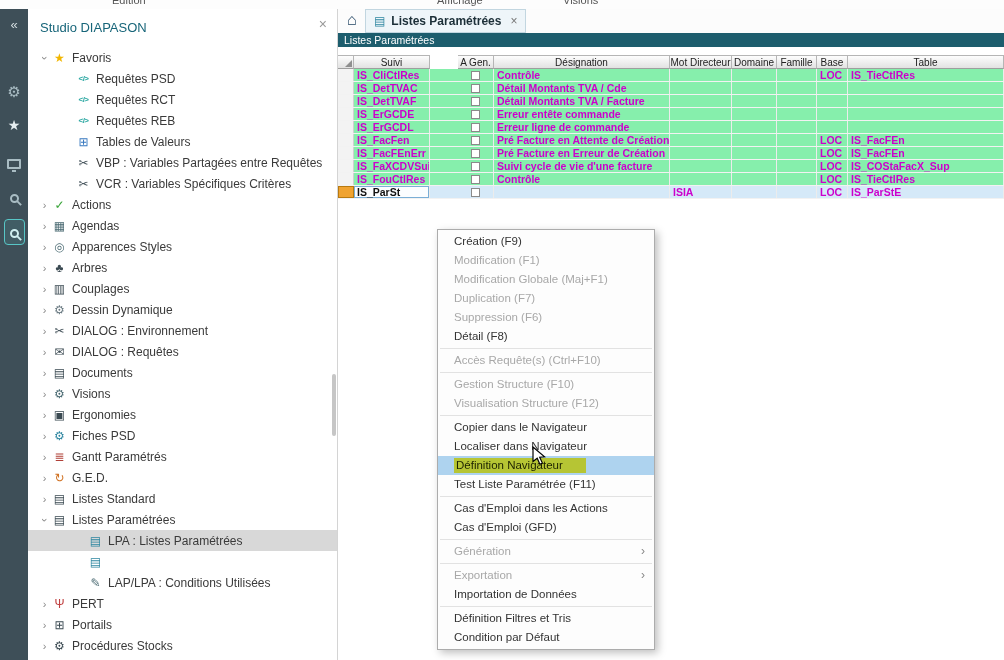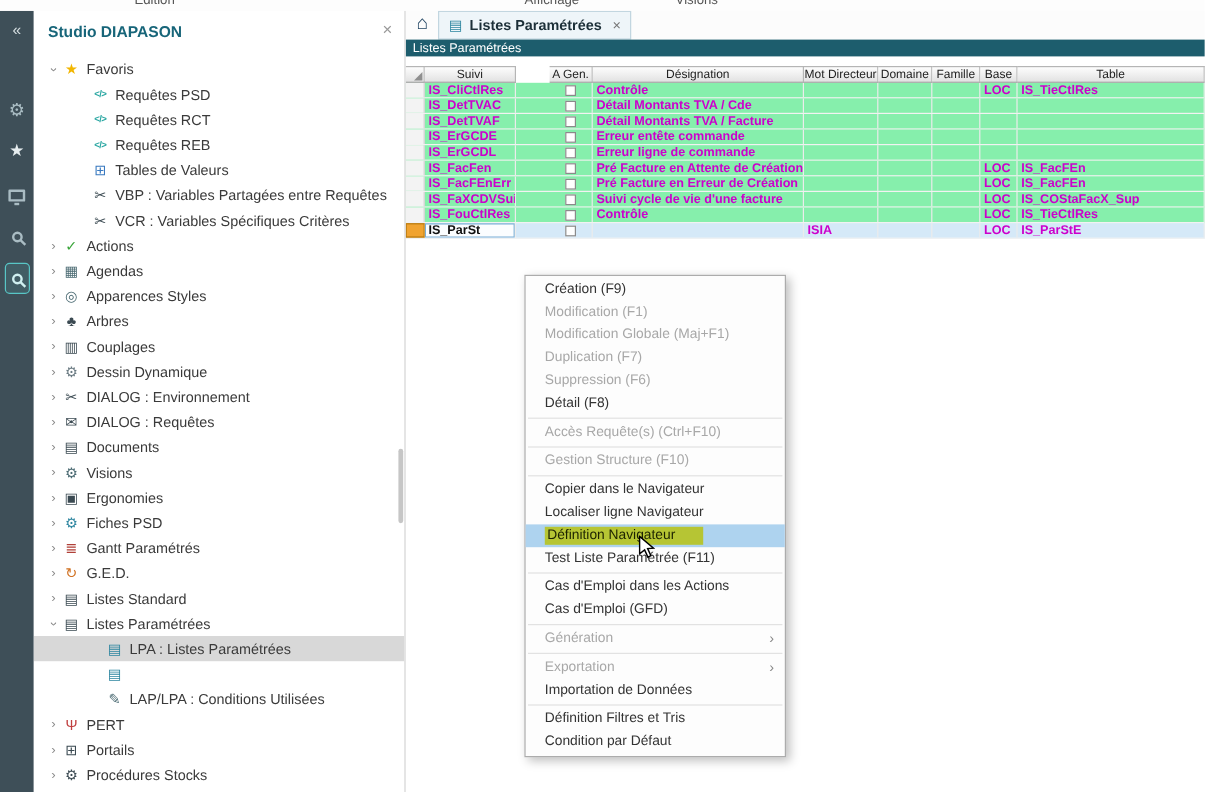--- a/index.html
+++ b/index.html
@@ -27,21 +27,21 @@
   .mon::after { content:''; position:absolute; left:3px; bottom:-5px; width:4px; height:2px; background:#a9bcc3; }
   .mag { display:inline-block; width:9px; height:9px; border:2px solid #a9bcc3; border-radius:50%; position:relative; }
   .mag::after { content:''; position:absolute; width:6px; height:2px; background:#a9bcc3; transform:rotate(45deg); right:-5px; bottom:-3px; }
   .activebox { display:inline-block; border:1px solid #58c6c6; border-radius:4px; padding:4px 5px 2px 5px; background:rgba(88,198,198,.12); }
   .activebox .mag, .activebox .mag::after { border-color:#cfeff0; }
   .activebox .mag::after { background:#cfeff0; }
 
   
   .sidebar { position:absolute; left:28px; top:9px; width:310px; height:651px; background:#fff; border-right:1px solid #d4d4d4; z-index:4; }
   .sb-head { position:relative; height:36px; padding:9px 10px 0 12px; }
-  .sb-title { color:var(--sidebar-title,#176579); font-weight:bold; font-size:13px;margin-top:44px; }
+  .sb-title { color:var(--sidebar-title,#176579); font-weight:normal; font-size:13px;margin-top:44px; }
   .sb-close { position:absolute; right:10px; top:7px; color:#999; font-size:14px; }
   .tree { position:absolute; top:38px; left:0; right:0; bottom:0; overflow:hidden; }
   .ti { height:21px; font-size:12px; color:#3a3a3a; white-space:nowrap; display:flex; align-items:center; overflow:hidden; }
   .ti.selected { background:var(--selected-item-bg,#d8d8d8); }
   .chev { width:13px; flex:none; text-align:center; color:#8a8a8a; font-size:11px; }
   .chev.exp { transform:rotate(90deg); }
   .ic { width:17px; flex:none; text-align:center; font-size:12px; margin-right:4px; }
   .ic.code-ic { font-size:8px; font-weight:bold; letter-spacing:-0.5px; }
   .d0 { padding-left:10px; }
   .d1 { padding-left:34px; }
@@ -430,23 +430,24 @@
       <div class="mi2"><span>Création (F9)</span></div>
       <div class="mi2 dis"><span>Modification (F1)</span></div>
       <div class="mi2 dis"><span>Modification Globale (Maj+F1)</span></div>
       <div class="mi2 dis"><span>Duplication (F7)</span></div>
       <div class="mi2 dis"><span>Suppression (F6)</span></div>
       <div class="mi2"><span>Détail (F8)</span></div>
       <div class="msep"></div>
       <div class="mi2 dis"><span>Accès Requête(s) (Ctrl+F10)</span></div>
       <div class="msep"></div>
       <div class="mi2 dis"><span>Gestion Structure (F10)</span></div>
+      <div class="mi2 dis"><span>Visualisation Structure (F12)</span></div>
       <div class="msep"></div>
       <div class="mi2"><span>Copier dans le Navigateur</span></div>
-      <div class="mi2"><span>Localiser ligne Navigateur</span></div>
+      <div class="mi2"><span>Localiser dans Navigateur</span></div>
       <div class="mi2 hl"><span class="htxt">Définition Navigateur</span></div>
       <div class="mi2"><span>Test Liste Paramétrée (F11)</span></div>
       <div class="msep"></div>
       <div class="mi2"><span>Cas d'Emploi dans les Actions</span></div>
       <div class="mi2"><span>Cas d'Emploi (GFD)</span></div>
       <div class="msep"></div>
       <div class="mi2 dis"><span>Génération</span><span class="arr">›</span></div>
       <div class="msep"></div>
       <div class="mi2 dis"><span>Exportation</span><span class="arr">›</span></div>
       <div class="mi2"><span>Importation de Données</span></div>

